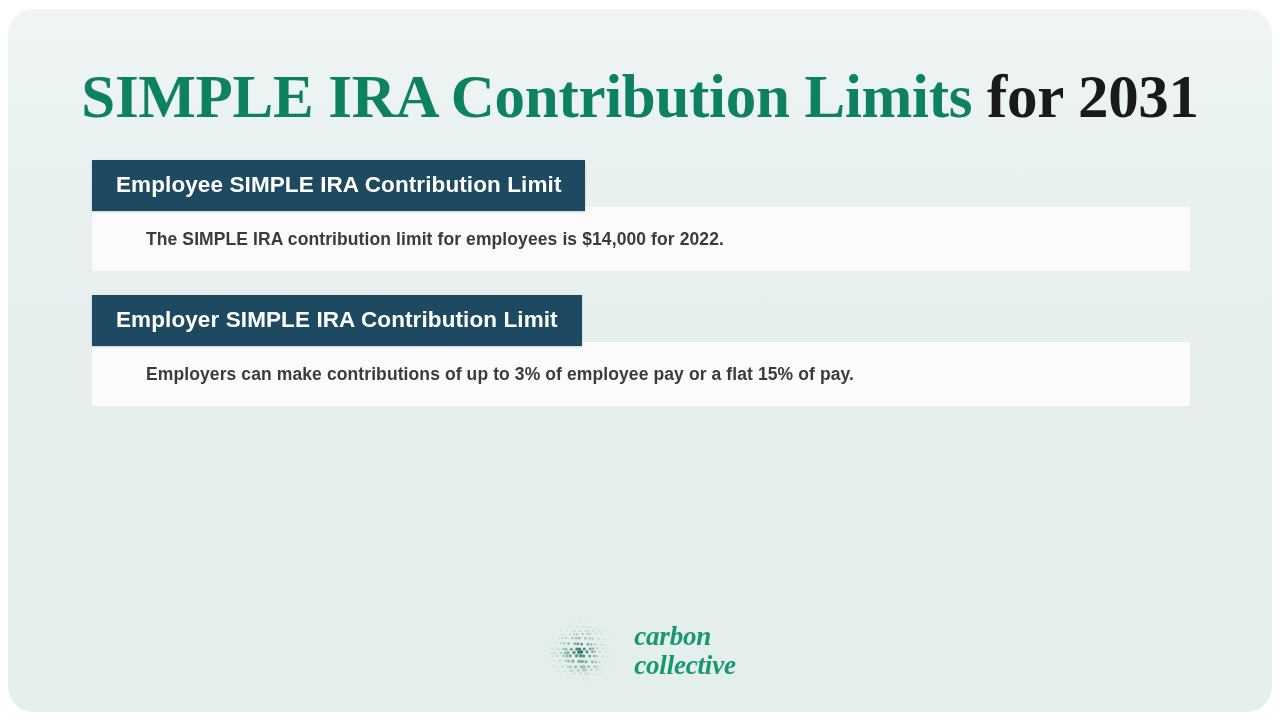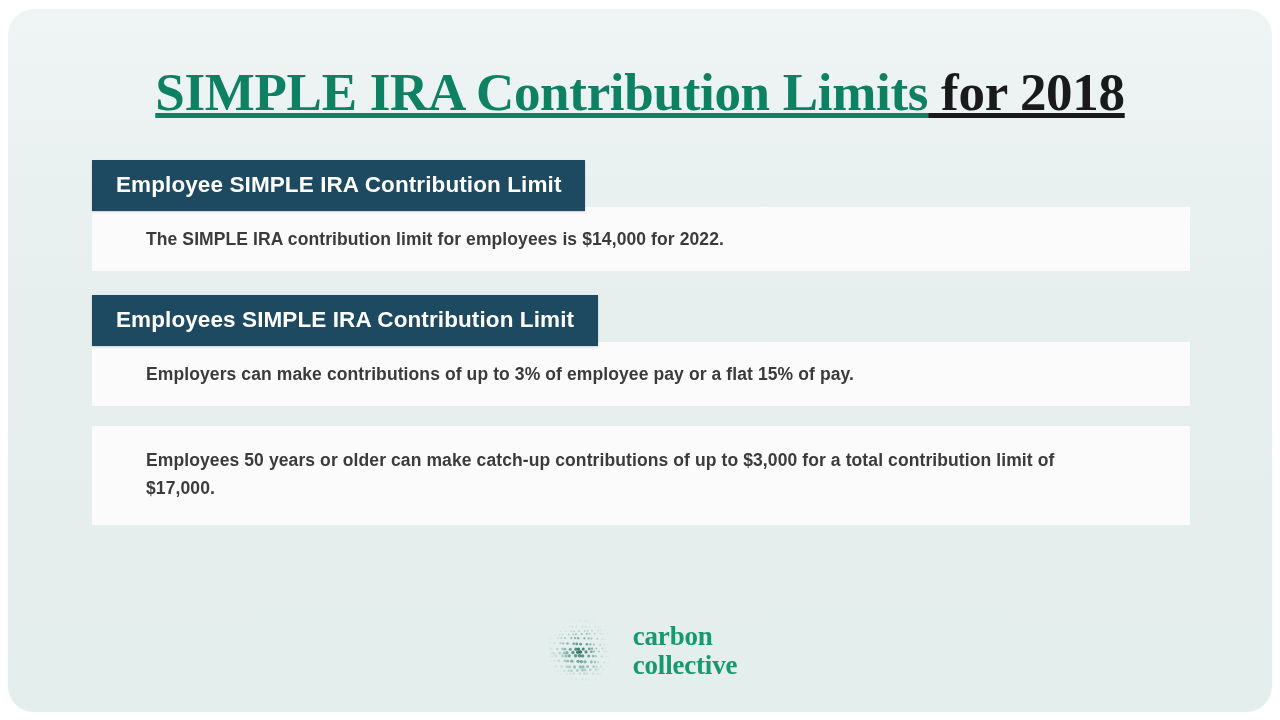--- a/index.html
+++ b/index.html
@@ -36,23 +36,22 @@
     left: 0;
     top: 62px;
     width: 1280px;
     text-align: center;
     white-space: nowrap;
   }
   .title-main,
   .title-year {
     font-family: "Liberation Serif", "DejaVu Serif", serif;
     font-weight: bold;
-    font-size: 53px;
+    font-size: 61px;
     letter-spacing: -0.3px;
-    text-decoration: underline;
   }
   .title-main { color: #0f8163; }
   .title-year { color: #1a1a1a; }
 
   
   .cards {
     position: absolute;
     left: 92px;
     top: 160px;
     width: 1098px;
@@ -119,53 +118,50 @@
     flex: 0 0 auto;
   }
   .logo-text {
     font-family: "Liberation Serif", "DejaVu Serif", serif;
     font-weight: bold;
     font-size: 27px;
     line-height: 1.08;
     color: #17996f;
     letter-spacing: -0.2px;
   }
-  .logo-text div { display: block; }
+  .logo-text div { display: block; font-style: italic; }
 </style>
 </head>
 <body>
 
 <div id="infographic">
 
   <div class="panel"></div>
 
   <div class="title-wrap">
-    <span class="title-main">SIMPLE IRA Contribution Limits</span><span class="title-year"> for 2018</span>
+    <span class="title-main">SIMPLE IRA Contribution Limits</span><span class="title-year"> for 2031</span>
   </div>
 
   <div class="cards">
 
     <div class="card card-1">
       <div class="card-header">Employee SIMPLE IRA Contribution Limit</div>
       <div class="card-body">
         <div class="card-text">The SIMPLE IRA contribution limit for employees is $14,000 for 2022.</div>
       </div>
     </div>
 
     <div class="card card-2">
-      <div class="card-header">Employees SIMPLE IRA Contribution Limit</div>
+      <div class="card-header">Employer SIMPLE IRA Contribution Limit</div>
       <div class="card-body">
         <div class="card-text">Employers can make contributions of up to 3% of employee pay or a flat 15% of pay.</div>
       </div>
     </div>
 
     <div class="card card-3">
-      <div class="card-body">
-        <div class="card-text">Employees 50 years or older can make catch-up contributions of up to $3,000 for a total contribution limit of $17,000.</div>
-      </div>
     </div>
 
   </div>
 
   <div class="logo">
     <svg class="logo-mark" viewBox="0 0 100 100">
       <g id="dotfield">
           <circle cx="32.32" cy="8.56" r="0.80" fill="rgb(170,210,194)" opacity="0.11"></circle>
           <circle cx="37.09" cy="8.66" r="0.95" fill="rgb(163,205,189)" opacity="0.16"></circle>
           <circle cx="41.60" cy="8.80" r="1.08" fill="rgb(158,201,185)" opacity="0.19"></circle>

